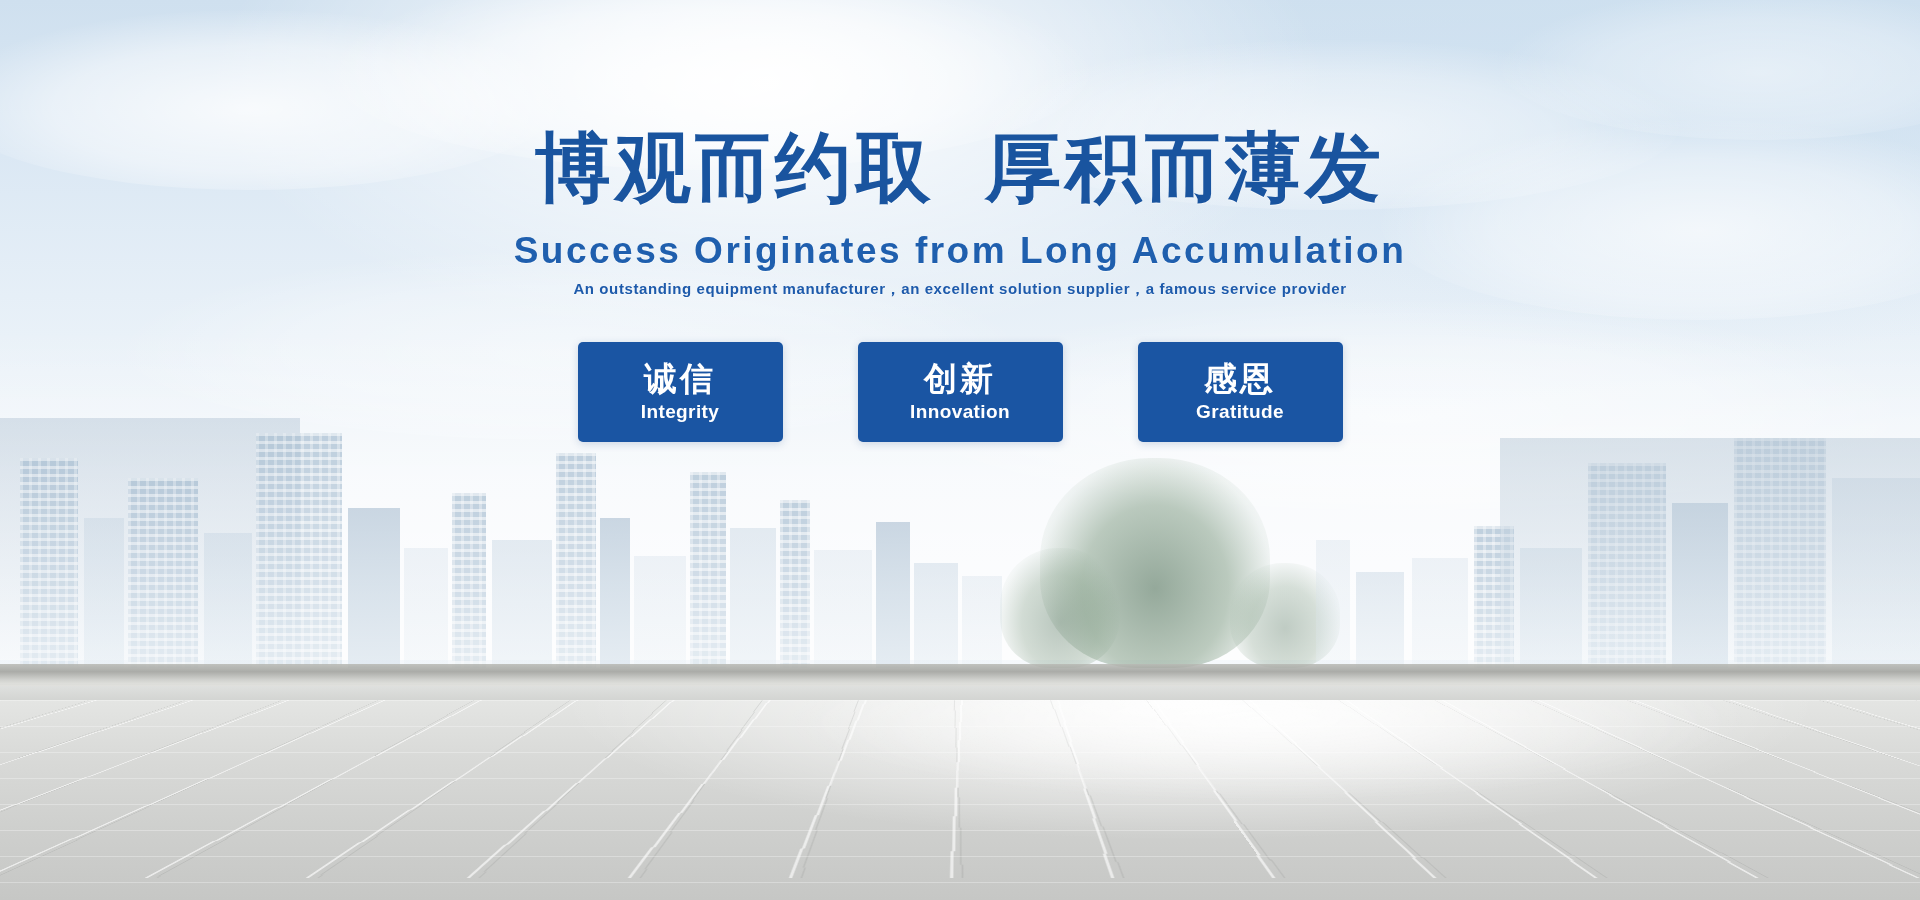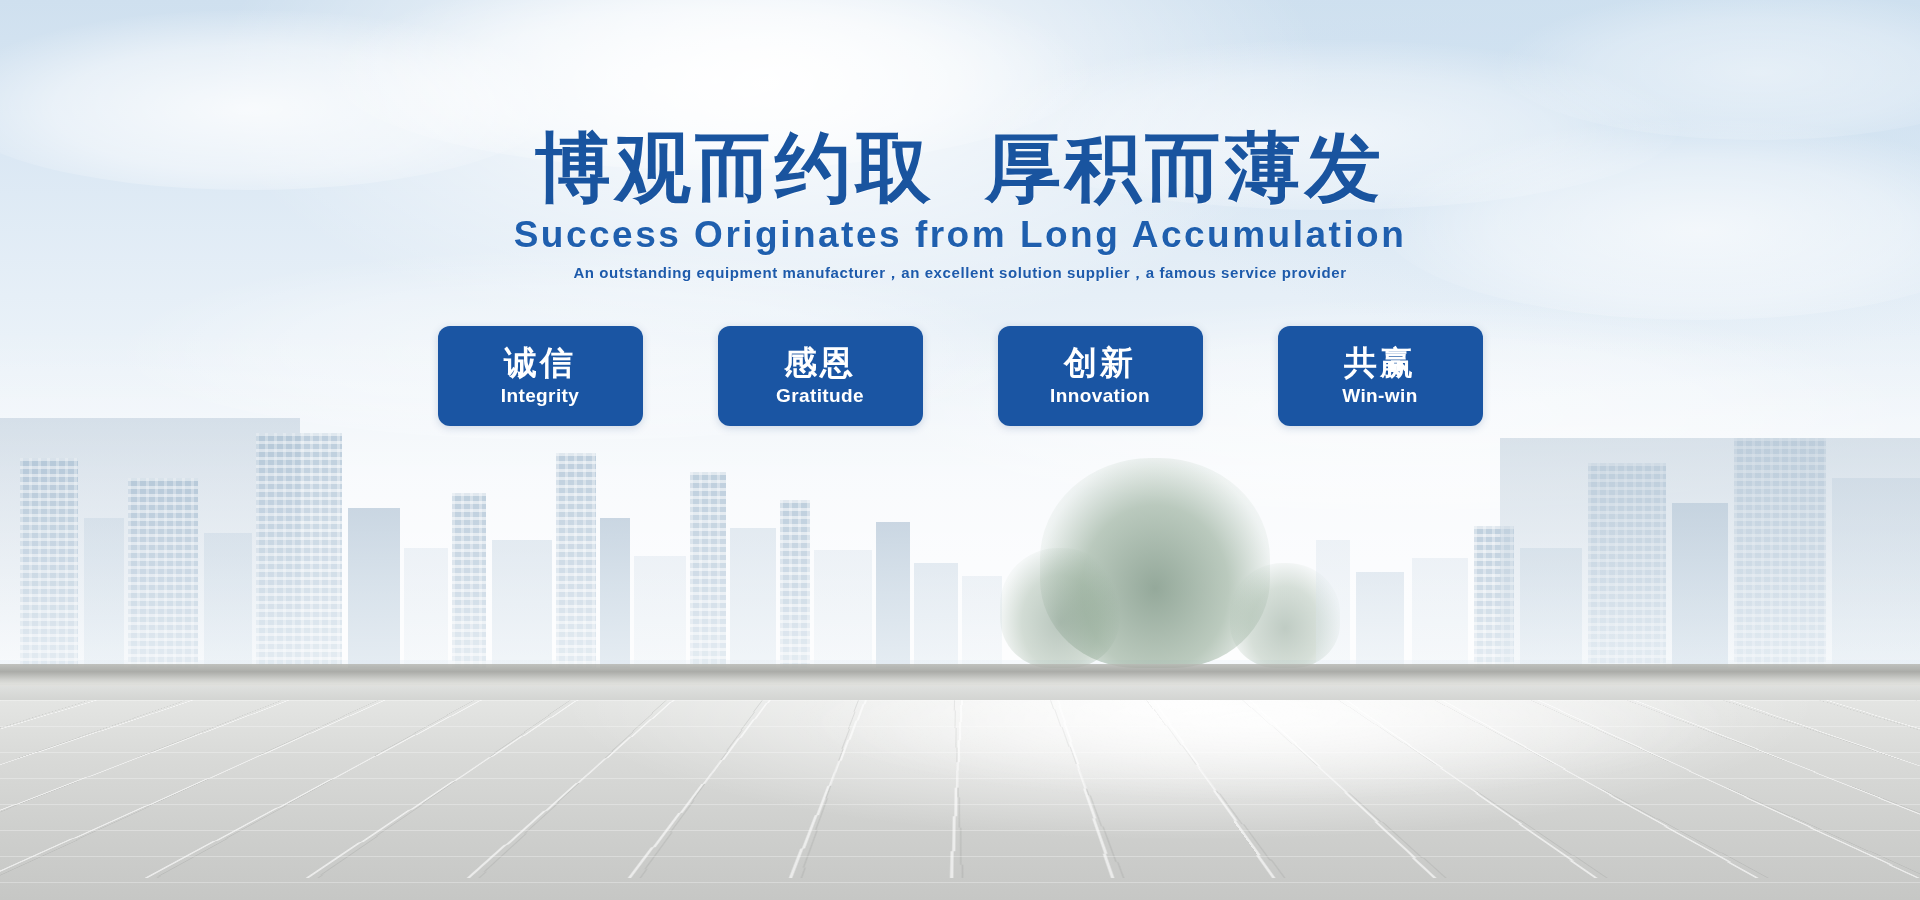--- a/index.html
+++ b/index.html
@@ -119,21 +119,21 @@
     display:flex; flex-direction:column; align-items:center;
   }
   .headline-cn {
     margin-top:128px;
     font-size:76px; font-weight:bold; color:#19549f;
     letter-spacing:4px; line-height:1.06;
     white-space:pre;
     text-shadow:0 1px 0 rgba(255,255,255,.55);
   }
   .headline-en {
-    margin-top:6px;
+    margin-top:22px;
     font-size:37px; font-weight:bold; color:#1f5fae;
     letter-spacing:2.5px; line-height:1.1;
     text-shadow:0 1px 0 rgba(255,255,255,.5);
   }
   .sub-cn {
     margin-top:40px;
     font-size:43px; font-weight:bold; color:#1a56a4;
     letter-spacing:1px; line-height:1.15;
     text-shadow:0 1px 0 rgba(255,255,255,.5);
   }
@@ -145,21 +145,21 @@
   }
 
   
   .cards {
     margin-top:44px;
     display:flex; gap:75px; align-items:flex-start;
   }
   .card {
     width:205px; height:100px;
     background:#1a55a3;
-    border-radius:12px;
+    border-radius:5px;
     display:flex; flex-direction:column;
     align-items:center; justify-content:center;
     box-shadow:0 2px 8px rgba(20,60,120,.18);
     cursor:pointer;
   }
   .card-cn {
     color:#ffffff; font-size:33px; font-weight:bold;
     letter-spacing:3px; line-height:1.1;
   }
   .card-en {
@@ -240,29 +240,25 @@
     <div class="sub-en">An outstanding equipment manufacturer，an excellent  solution supplier，a famous  service provider</div>
 
     <div class="cards">
 
       <div class="card">
         <span class="card-cn">诚信</span>
         <span class="card-en">Integrity</span>
       </div>
 
       <div class="card">
+        <span class="card-cn">创新</span>
+        <span class="card-en">Innovation</span>
+      </div>
+
+      <div class="card">
         <span class="card-cn">感恩</span>
         <span class="card-en">Gratitude</span>
       </div>
 
-      <div class="card">
-        <span class="card-cn">创新</span>
-        <span class="card-en">Innovation</span>
-      </div>
-
-      <div class="card">
-        <span class="card-cn">共赢</span>
-        <span class="card-en">Win-win</span>
-      </div>
 
     </div>
   </div>
 </div>
 
 </body></html>

